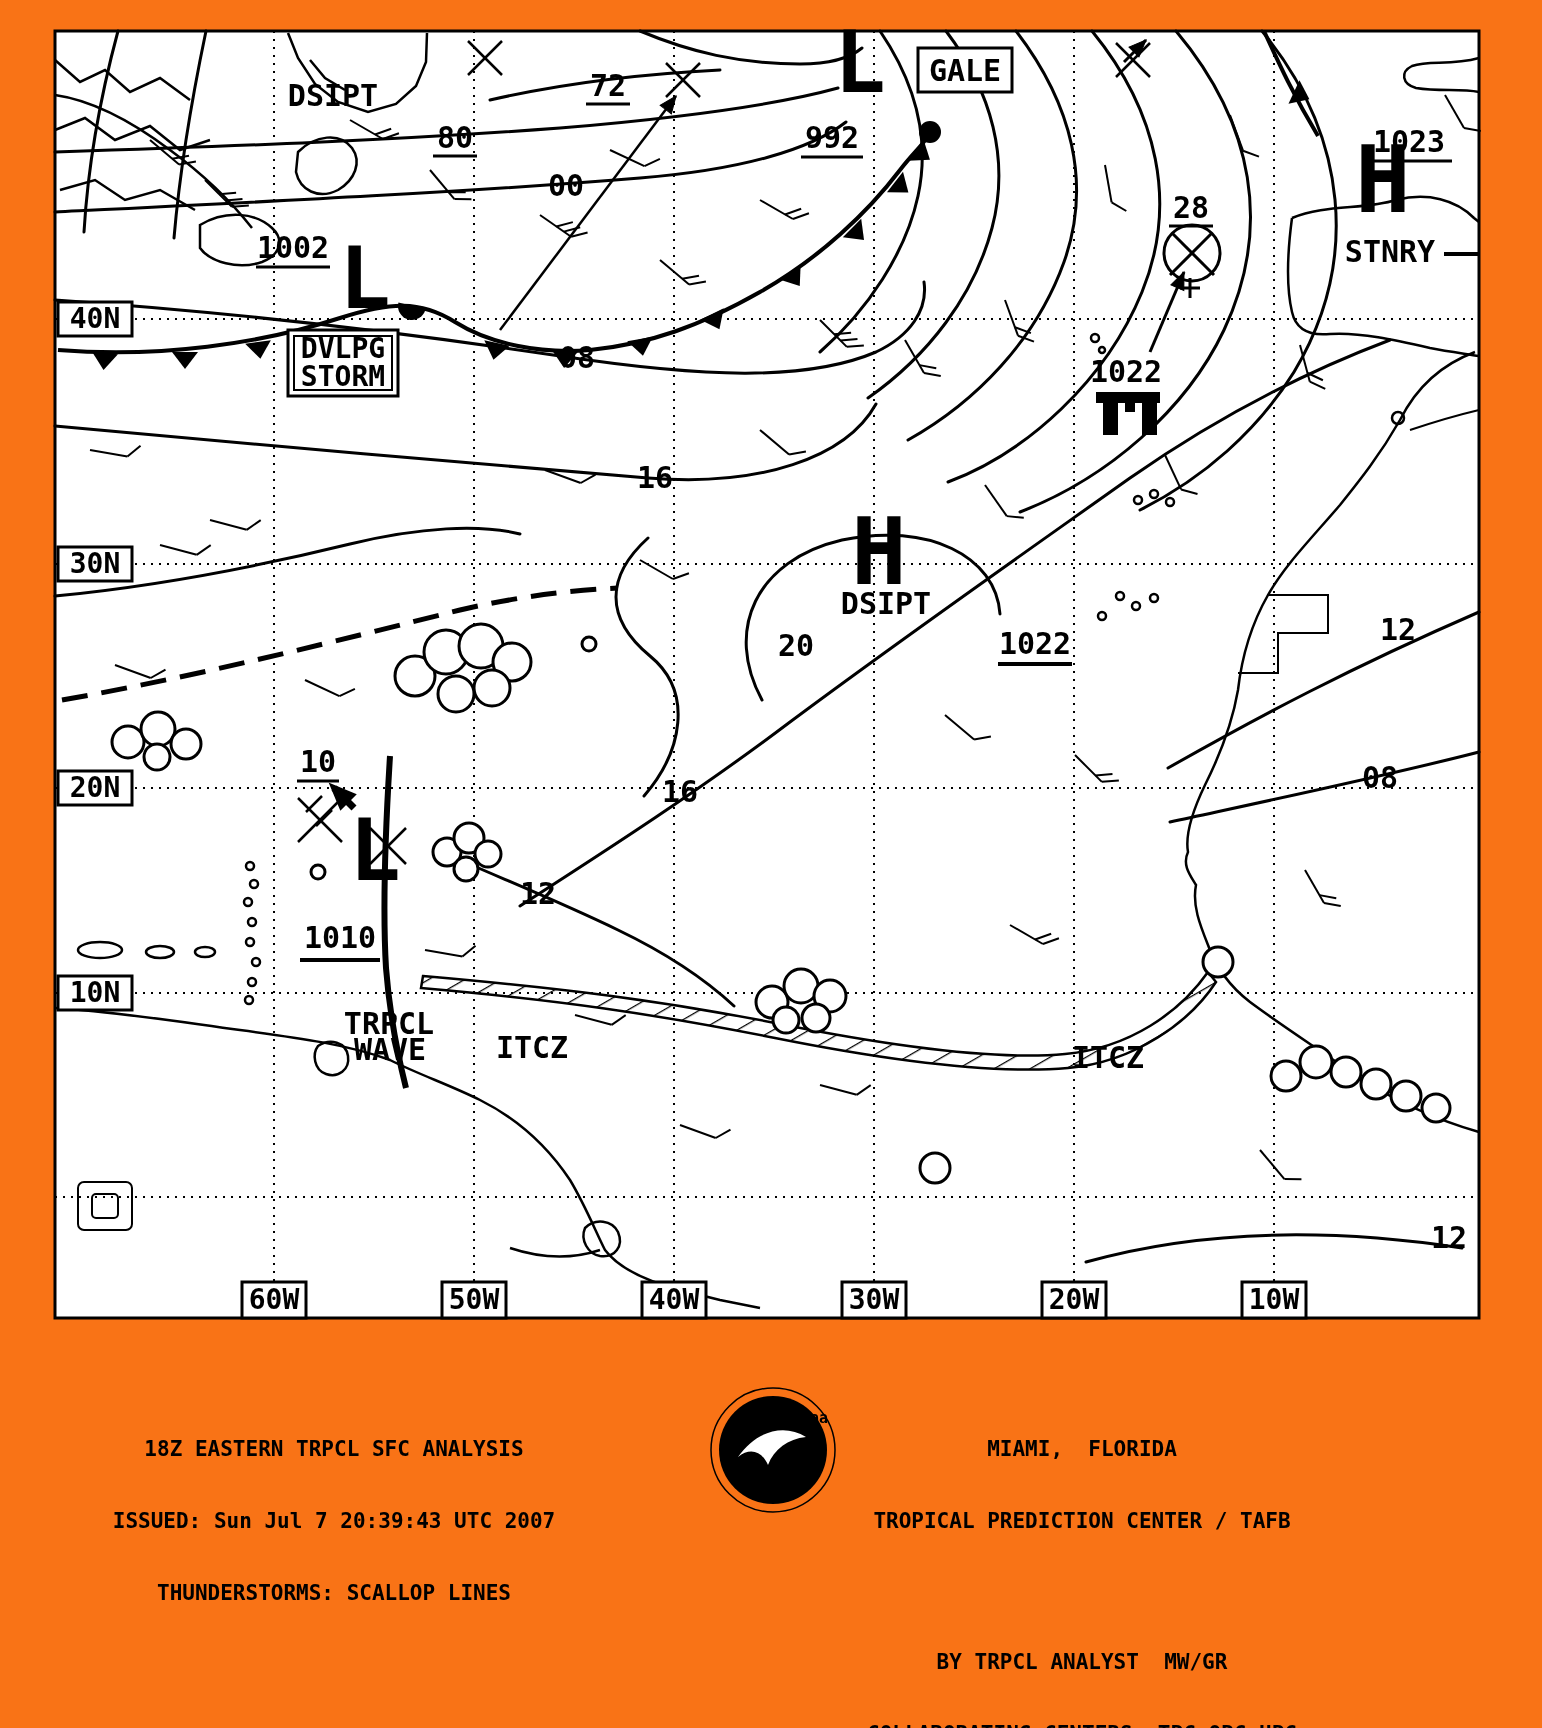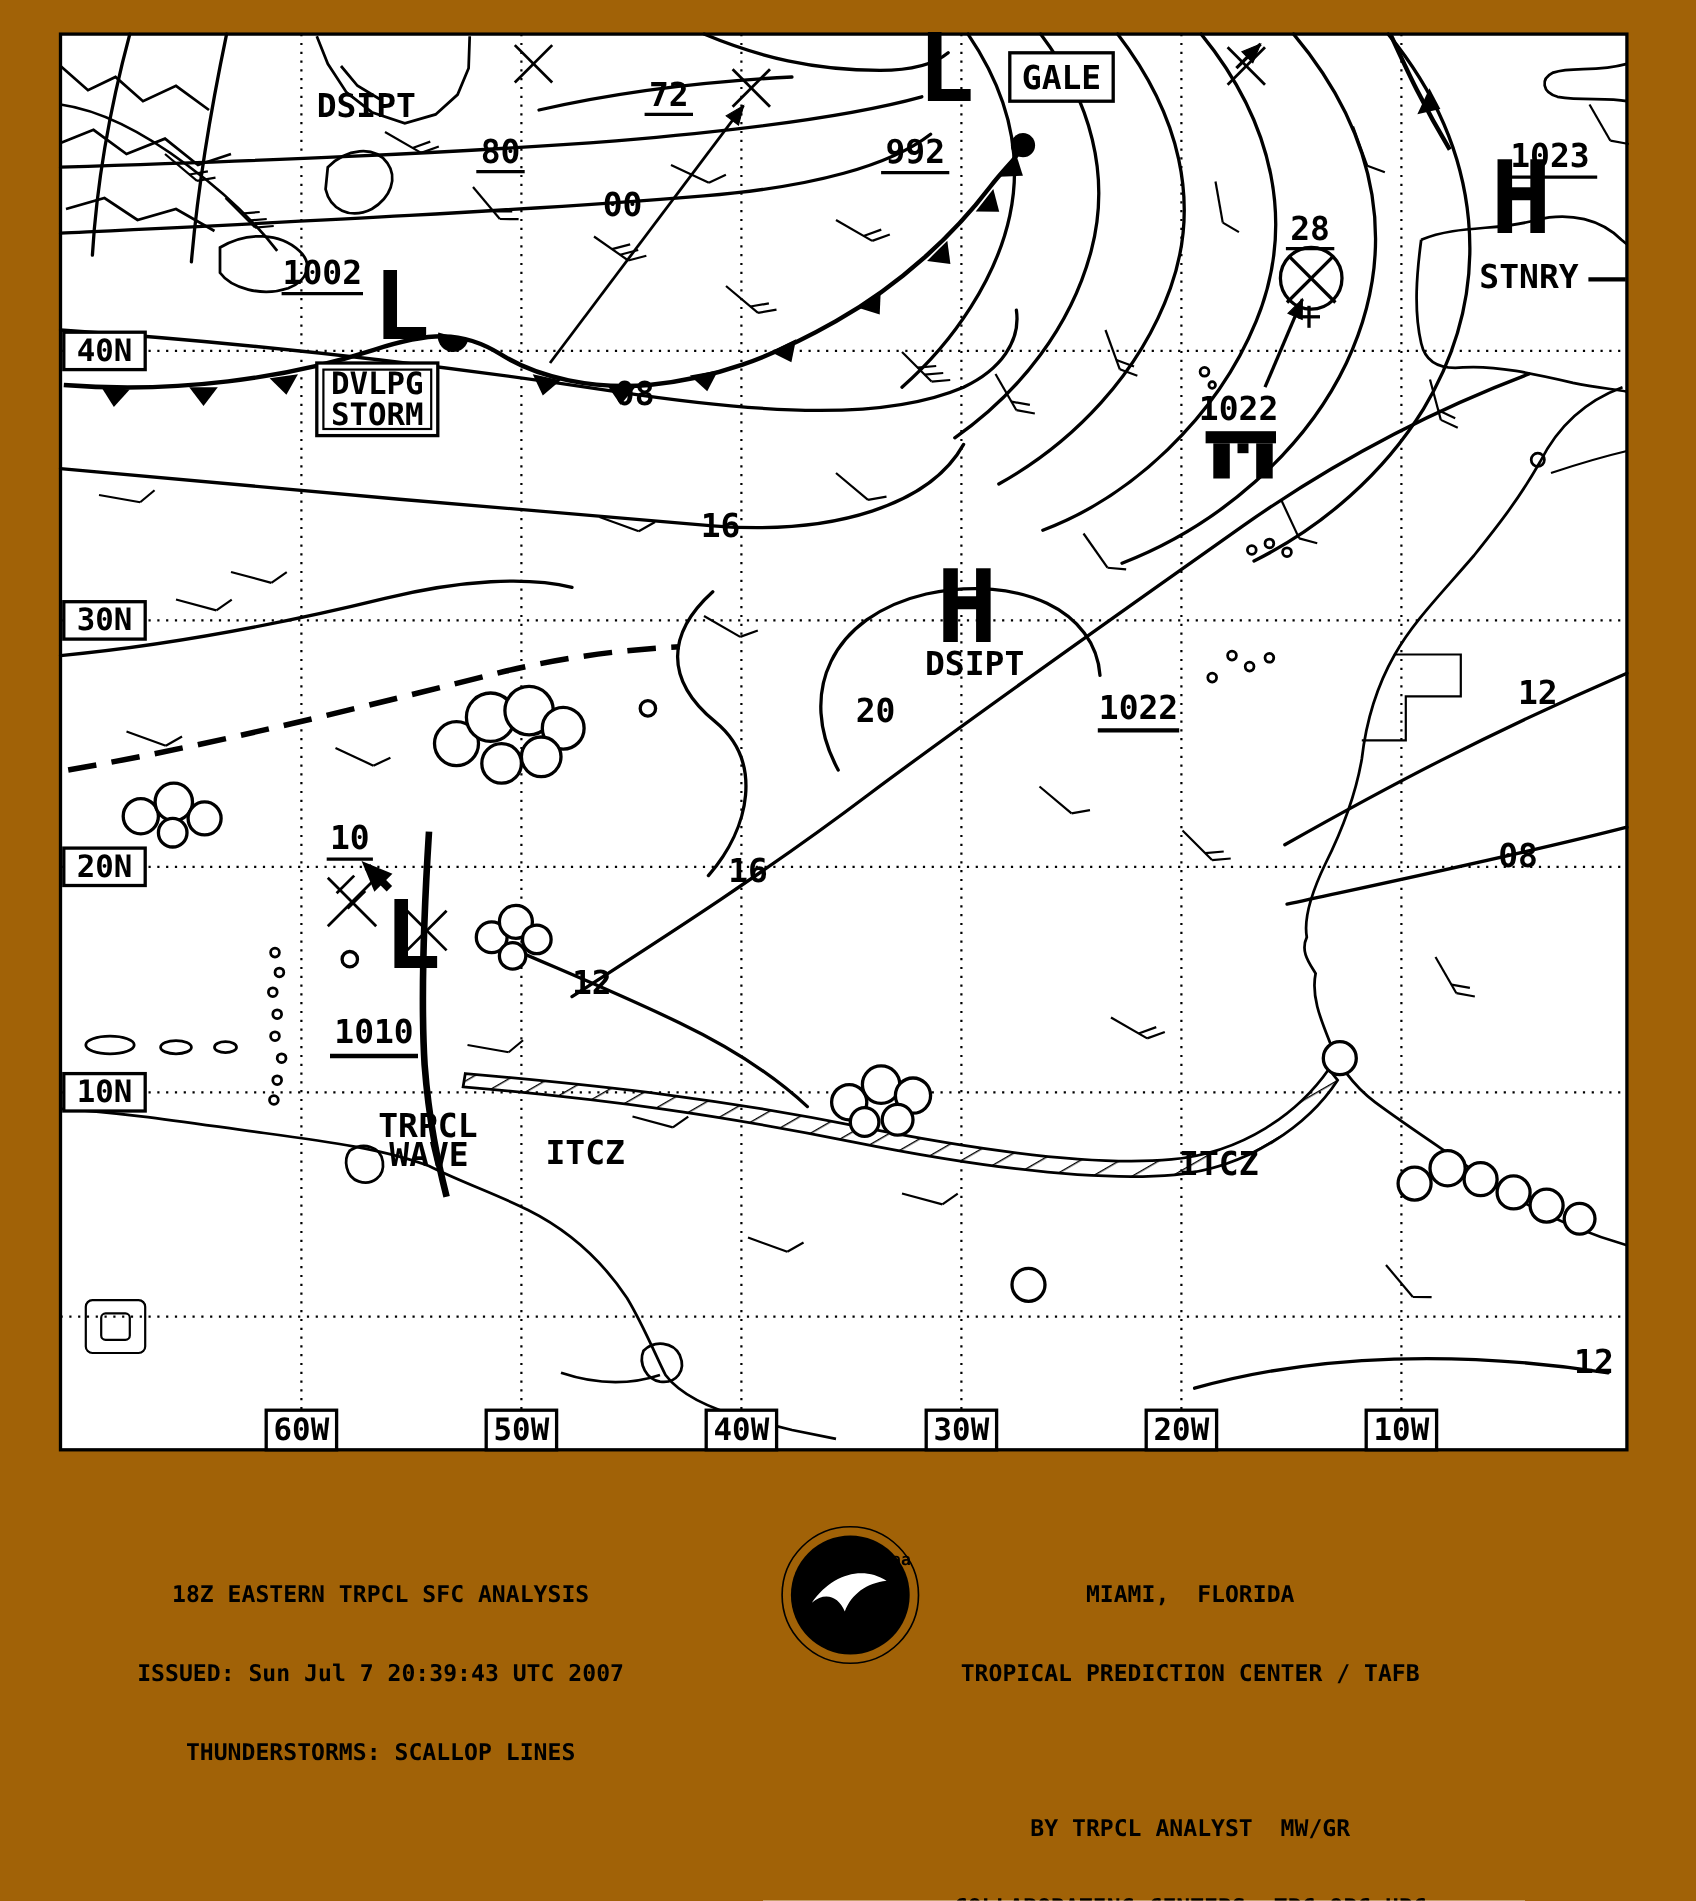--- a/index.html
+++ b/index.html
@@ -1,26 +1,26 @@
 <!DOCTYPE html>
 <html><head>
 <meta charset="utf-8">
 <style>
   html,body{margin:0;padding:0;background:#ffffff;}
-  .page{position:relative;width:1542px;height:1728px;background:#a16207;overflow:hidden;
+  .page{position:relative;width:1542px;height:1728px;background:#f97316;overflow:hidden;
         font-family:"DejaVu Sans Mono", monospace;}
   svg{position:absolute;left:0;top:0;}
   svg text{fill:#000;font-family:"DejaVu Sans Mono", monospace;font-weight:700;}
   .lbl{font-size:30px;}
   .lbl-sm{font-size:28px;}
   .lbl-big-l{font-size:86px;}
   .lbl-big-h{font-size:92px;}
   .footer{position:absolute;color:#000;font-weight:700;font-size:21px;line-height:24px;
           text-align:center;white-space:pre;}
-  .footer-left{left:116px;top:1389px;width:460px;}
+  .footer-left{left:104px;top:1389px;width:460px;}
   .footer-right{left:856px;top:1389px;width:452px;}
   .spacer{height:21px;}
 </style>
 </head>
 <body>
 
 <div class="page">
 
 <svg width="1542" height="1340" viewBox="0 0 1542 1340">
   <defs>

